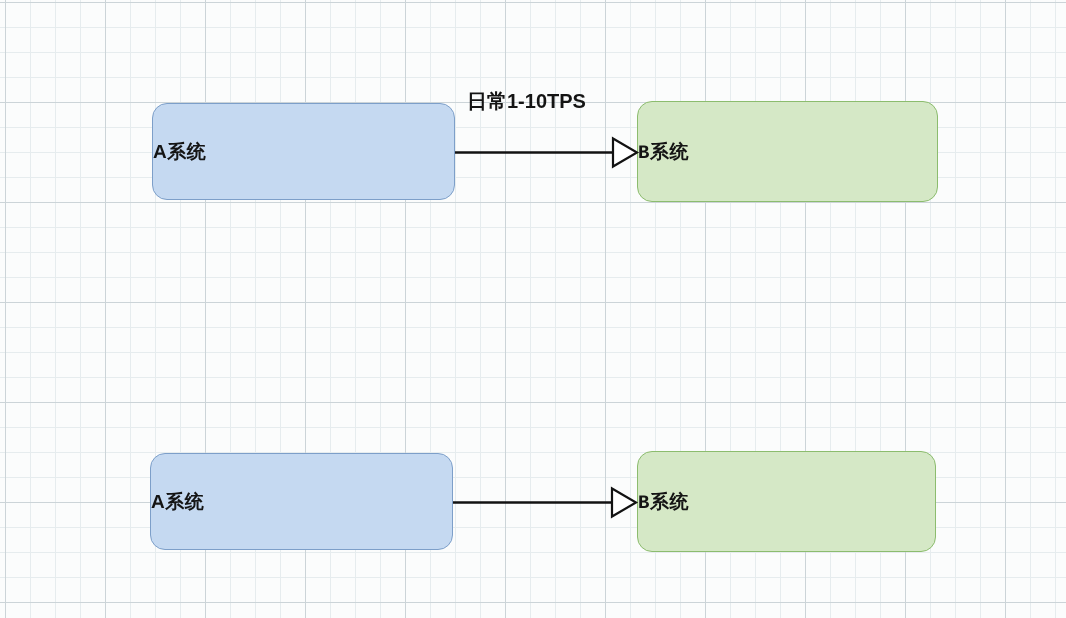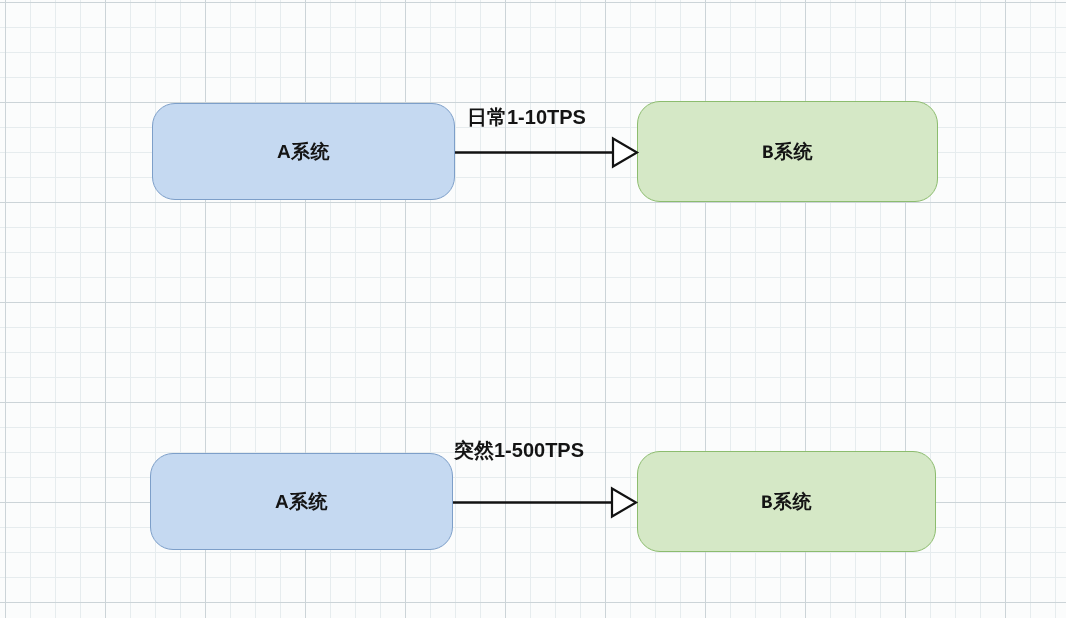--- a/index.html
+++ b/index.html
@@ -31,24 +31,23 @@
       100px 100px,
       25px 25px,
       25px 25px;
     background-position: 5px 2px, 5px 2px, 5px 2px, 5px 2px;
   }
 
   
   .node {
     position: absolute;
     box-sizing: border-box;
-    border-radius: 23px;
+    border-radius: 15px;
     display: flex;
     align-items: center;
-    justify-content: center;
     font-size: 19px;
     font-weight: bold;
     color: #141414;
     letter-spacing: 0.5px;
     text-rendering: geometricPrecision;
   }
   .node-blue {
     background: #c5d9f1;
     border: 1.6px solid #7d9fc9;
   }
@@ -96,30 +95,29 @@
 
   <div class="node node-green" style="left:637px; top:101px; width:301px; height:101px;">
     <span>B系统</span>
   </div>
 
   <svg class="edge" style="left:452px; top:130px; width:190px; height:46px;" viewBox="0 0 190 46">
     <line class="edge-line" x1="3" y1="22.5" x2="162" y2="22.5"></line>
     <polygon class="arrow-head" points="161,8.5 185,22.5 161,36.5"></polygon>
   </svg>
 
-  <div class="edge-label" style="left:467px; top:104px;">日常1-10TPS</div>
+  <div class="edge-label" style="left:467px; top:88px;">日常1-10TPS</div>
 
   <div class="node node-blue" style="left:150px; top:453px; width:303px; height:97px;">
     <span>A系统</span>
   </div>
 
   <div class="node node-green" style="left:637px; top:451px; width:299px; height:101px;">
     <span>B系统</span>
   </div>
 
   <svg class="edge" style="left:450px; top:480px; width:190px; height:46px;" viewBox="0 0 190 46">
     <line class="edge-line" x1="3" y1="22.5" x2="163" y2="22.5"></line>
     <polygon class="arrow-head" points="162,8.5 186,22.5 162,36.5"></polygon>
   </svg>
 
-  <div class="edge-label" style="left:454px; top:437px;">突然1-500TPS</div>
 
 </div>
 
 </body></html>

